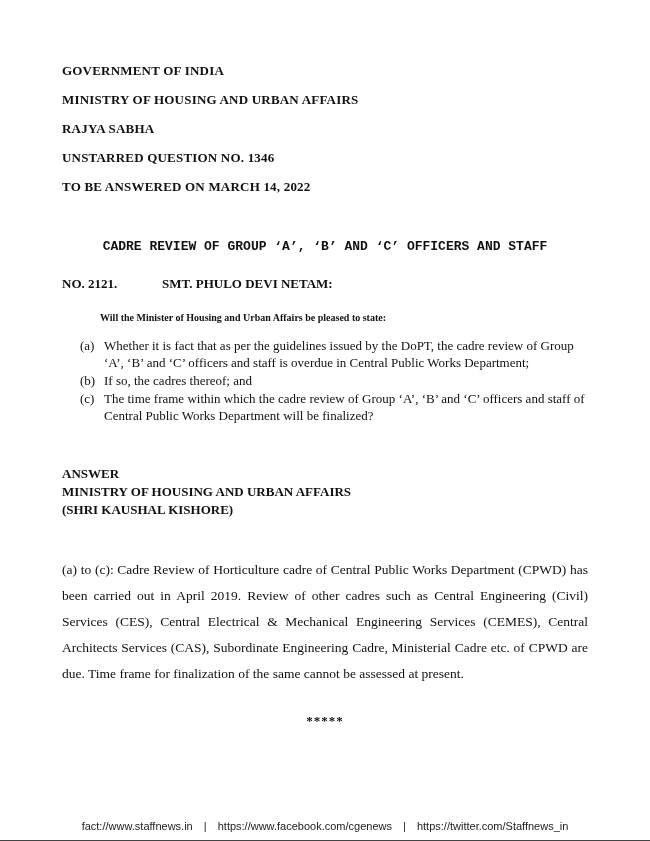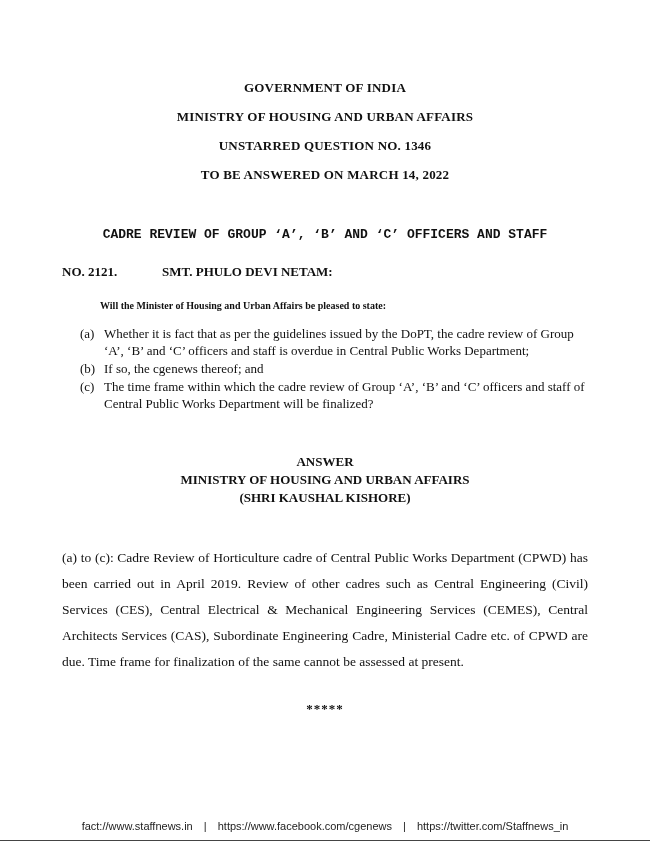--- a/index.html
+++ b/index.html
@@ -12,21 +12,21 @@
     display: flex;
     flex-direction: column;
     overflow: hidden;
   }
   .page-content {
     flex: 1 1 auto;
     padding: 64px 62px 0 62px;
     display: flex;
     flex-direction: column;
   }
-  .doc-header { text-align: center; margin-top: 17px; }
+  .doc-header { text-align: left; }
   .doc-header .h-line {
     font-weight: bold;
     font-size: 13px;
     letter-spacing: 0.2px;
     margin-bottom: 16px;
     line-height: 13px;
   }
   .subject {
     margin-top: 30px;
     text-align: center;
@@ -51,21 +51,21 @@
     margin-top: 14px;
     margin-left: 18px;
     font-size: 13px;
     line-height: 17px;
   }
   .q-item { display: flex; margin-bottom: 1px; }
   .q-item .q-label { width: 24px; flex: 0 0 24px; }
   .q-item .q-text { flex: 1 1 auto; }
   .answer-head {
     margin-top: 40px;
-    text-align: center;
+    text-align: left;
     font-weight: bold;
     font-size: 13px;
     line-height: 18px;
   }
   .answer-body {
     margin-top: 38px;
     font-size: 13.5px;
     line-height: 26px;
     text-align: justify;
   }
@@ -94,41 +94,42 @@
   .doc-footer .sep { margin: 0 8px; color: #222222; }
 </style>
 </head>
 <body>
 
 <div class="page-content">
 
   <header class="doc-header">
     <div class="h-line">GOVERNMENT OF INDIA</div>
     <div class="h-line">MINISTRY OF HOUSING AND URBAN AFFAIRS</div>
+    <div class="h-line">RAJYA SABHA</div>
     <div class="h-line">UNSTARRED QUESTION NO. 1346</div>
     <div class="h-line">TO BE ANSWERED ON MARCH 14, 2022</div>
   </header>
 
   <div class="subject">CADRE REVIEW OF GROUP ‘A’, ‘B’ AND ‘C’ OFFICERS AND STAFF</div>
 
   <div class="qno-row">
     <span class="q-no">NO. 2121.</span>
     <span class="q-asker">SMT. PHULO DEVI NETAM:</span>
   </div>
 
   <div class="intro">Will the Minister of Housing and Urban Affairs be pleased to state:</div>
 
   <div class="q-list">
     <div class="q-item">
       <span class="q-label">(a)</span>
       <span class="q-text">Whether it is fact that as per the guidelines issued by the DoPT, the cadre  review of Group ‘A’, ‘B’ and ‘C’ officers and staff is overdue in Central Public Works Department;</span>
     </div>
     <div class="q-item">
       <span class="q-label">(b)</span>
-      <span class="q-text">If so, the cgenews thereof; and</span>
+      <span class="q-text">If so, the cadres thereof; and</span>
     </div>
     <div class="q-item">
       <span class="q-label">(c)</span>
       <span class="q-text">The time frame within which the cadre review of Group ‘A’, ‘B’ and ‘C’ officers and staff of Central Public Works Department will be finalized?</span>
     </div>
   </div>
 
   <div class="answer-head">
     <div>ANSWER</div>
     <div>MINISTRY OF HOUSING AND URBAN AFFAIRS</div>

